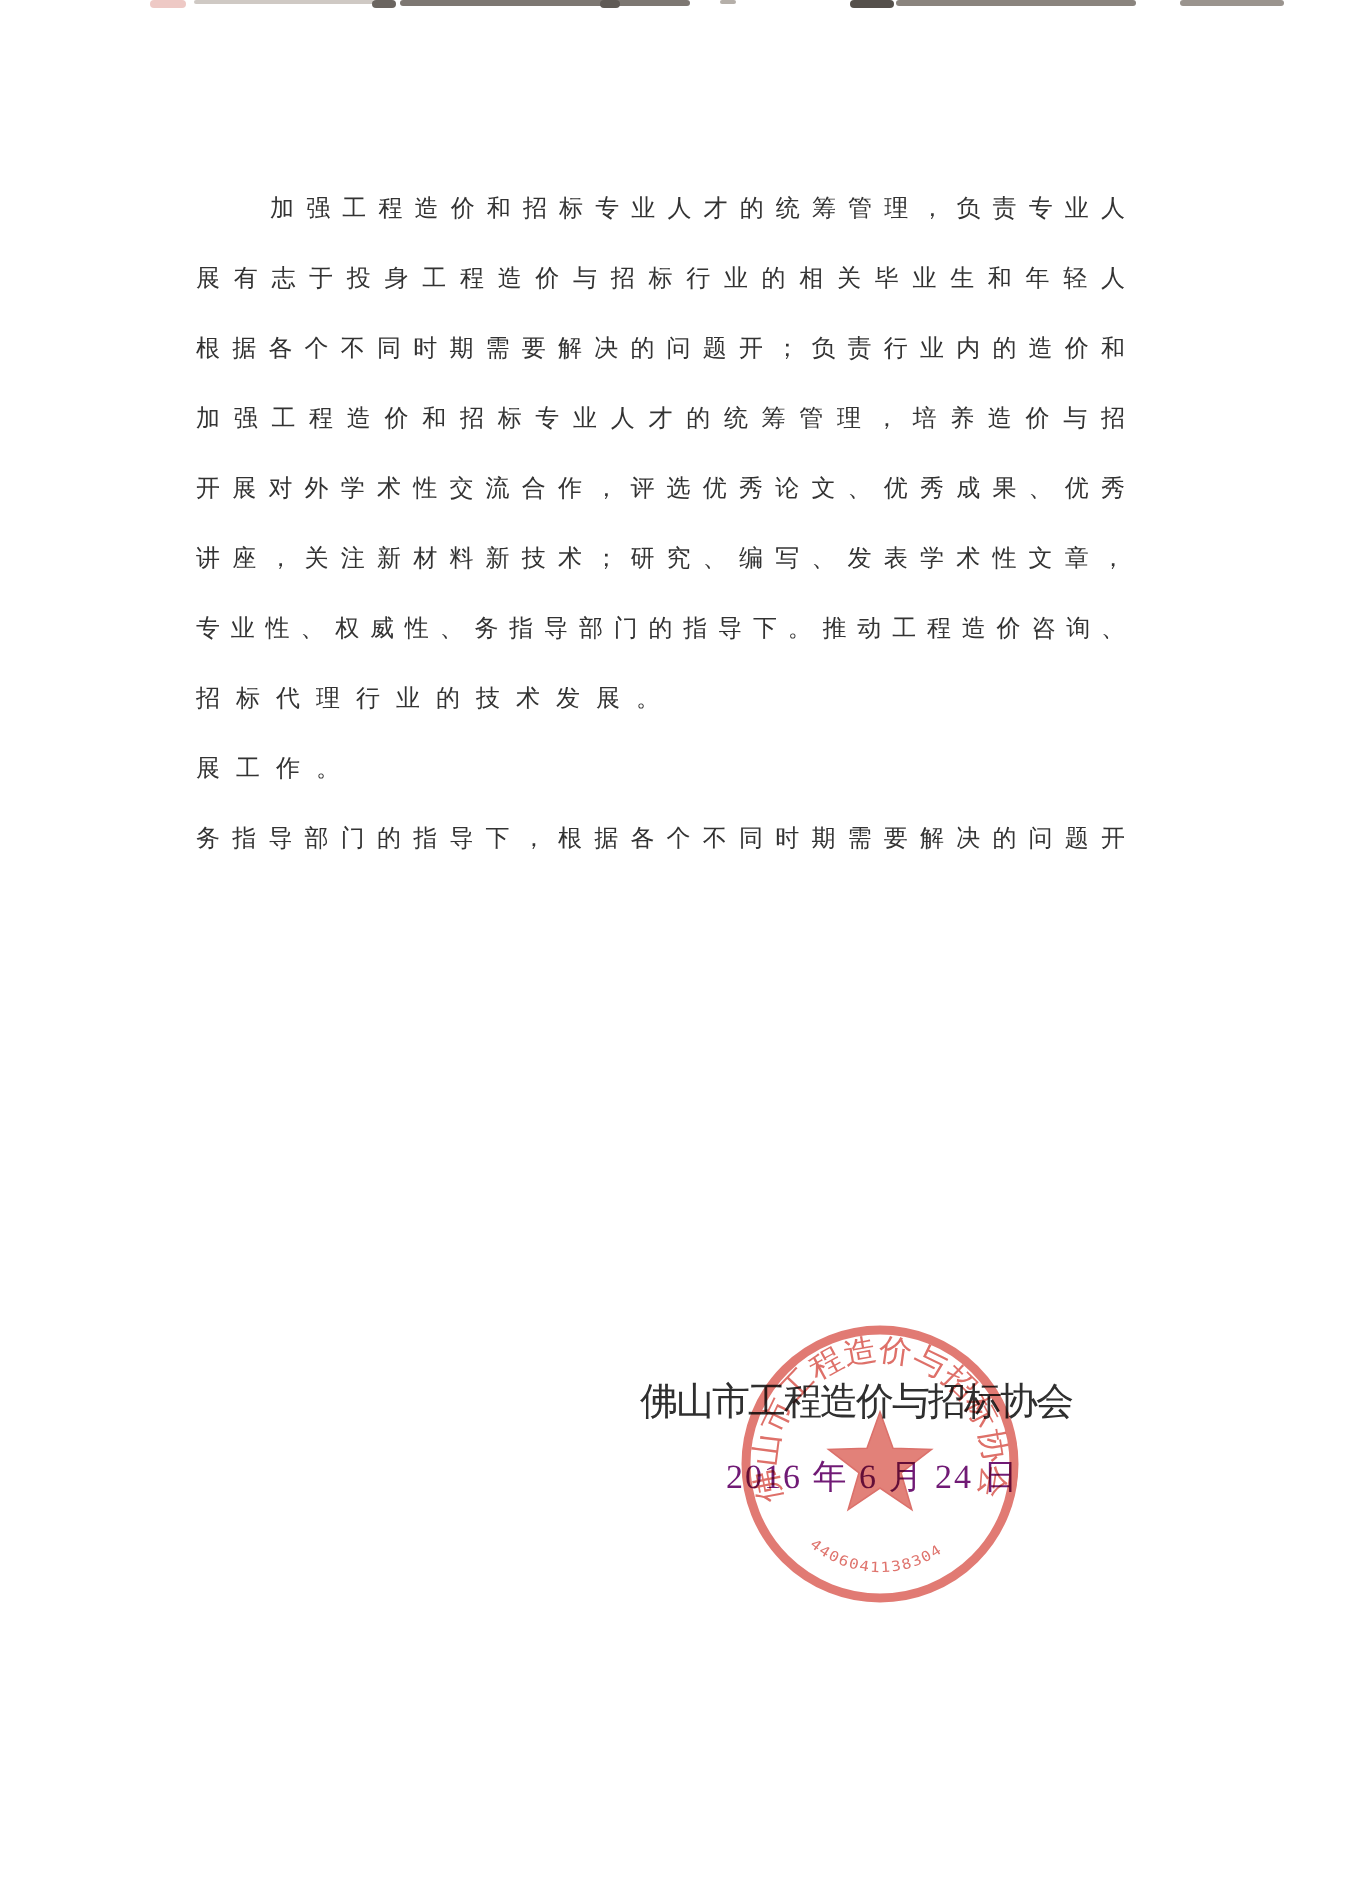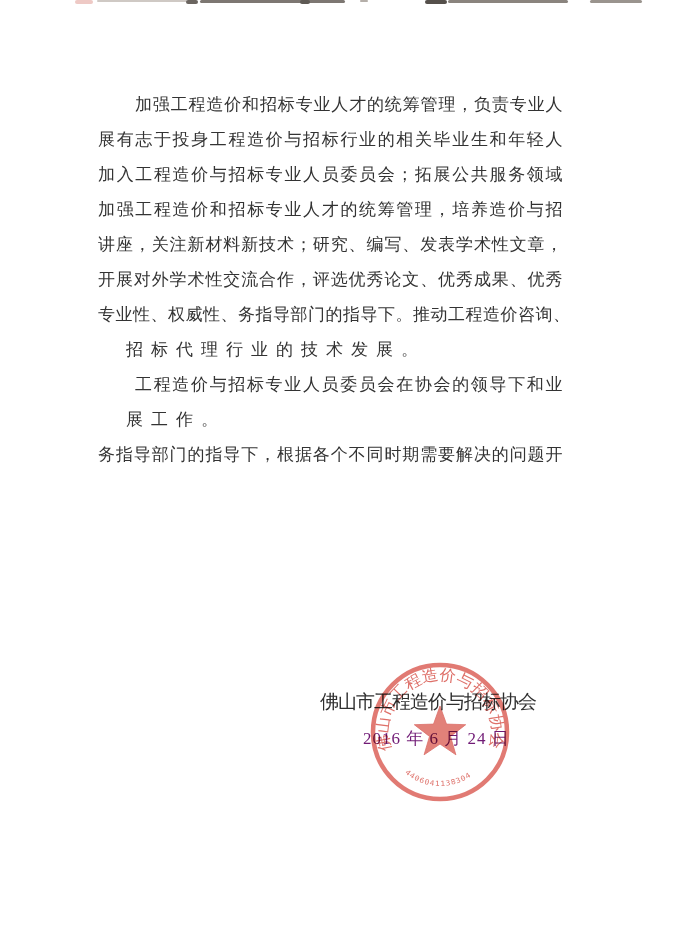--- a/index.html
+++ b/index.html
@@ -27,34 +27,33 @@
 
   .body-text {
     position: absolute;
     left: 98px;
     top: 87px;
     width: 465px;
   }
   .line {
     height: 35px;
     line-height: 35px;
-    font-size: 17px;
+    font-size: 12px;
     letter-spacing: 0.5px;
     text-align: justify;
     text-align-last: justify;
     text-justify: inter-character;
     white-space: nowrap;
     overflow: hidden;
   }
   .line.indent { padding-left: 37px; width: 428px; }
   .line.para-end {
     text-align: left;
     text-align-last: left;
     letter-spacing: 8px;
-    margin-left: 28px;
   }
 
   .signature-org {
     position: absolute;
     left: 320px;
     top: 691px;
     font-size: 19px;
     letter-spacing: -1px;
     line-height: 22px;
     color: #2f2f2f;
@@ -97,27 +96,26 @@
     <div class="frag f5"></div>
     <div class="frag f6"></div>
     <div class="frag f7"></div>
     <div class="frag f8"></div>
     <div class="frag f9"></div>
   </div>
 
   <div class="body-text">
     <div class="line indent">加强工程造价和招标专业人才的统筹管理，负责专业人</div>
     <div class="line">展有志于投身工程造价与招标行业的相关毕业生和年轻人</div>
-    <div class="line">加入工程造价与招标专业人员委员会；拓展公共服务领域</div>
+    <div class="line">根据各个不同时期需要解决的问题开；负责行业内的造价和</div>
     <div class="line">加强工程造价和招标专业人才的统筹管理，培养造价与招</div>
+    <div class="line">开展对外学术性交流合作，评选优秀论文、优秀成果、优秀</div>
     <div class="line">讲座，关注新材料新技术；研究、编写、发表学术性文章，</div>
-    <div class="line">开展对外学术性交流合作，评选优秀论文、优秀成果、优秀</div>
     <div class="line">专业性、权威性、务指导部门的指导下。推动工程造价咨询、</div>
     <div class="line para-end">招标代理行业的技术发展。</div>
-    <div class="line indent">工程造价与招标专业人员委员会在协会的领导下和业</div>
     <div class="line para-end">展工作。</div>
     <div class="line">务指导部门的指导下，根据各个不同时期需要解决的问题开</div>
   </div>
 
   <div class="signature-org">佛山市工程造价与招标协会</div>
   <div class="signature-date">2016 年 6 月 24 日</div>
 
   <svg class="seal" viewBox="0 0 160 160" xmlns="http://www.w3.org/2000/svg">
     <circle cx="80" cy="80" r="67" fill="none" stroke="#d4453c" stroke-width="4.5" opacity="0.82"></circle>
     <defs>

